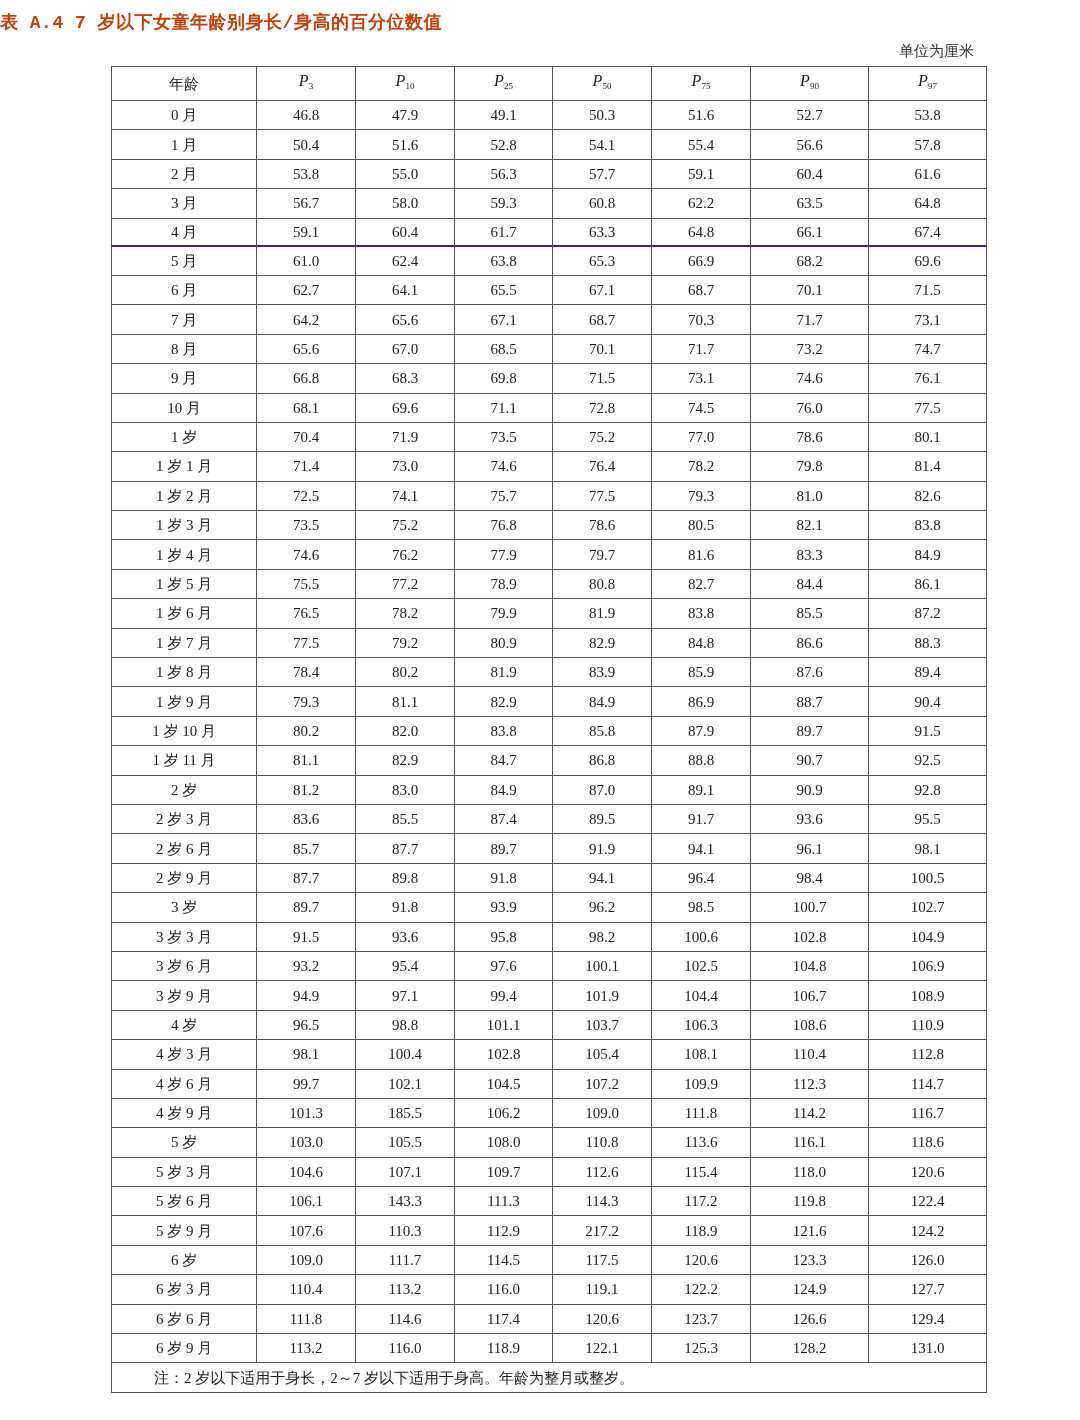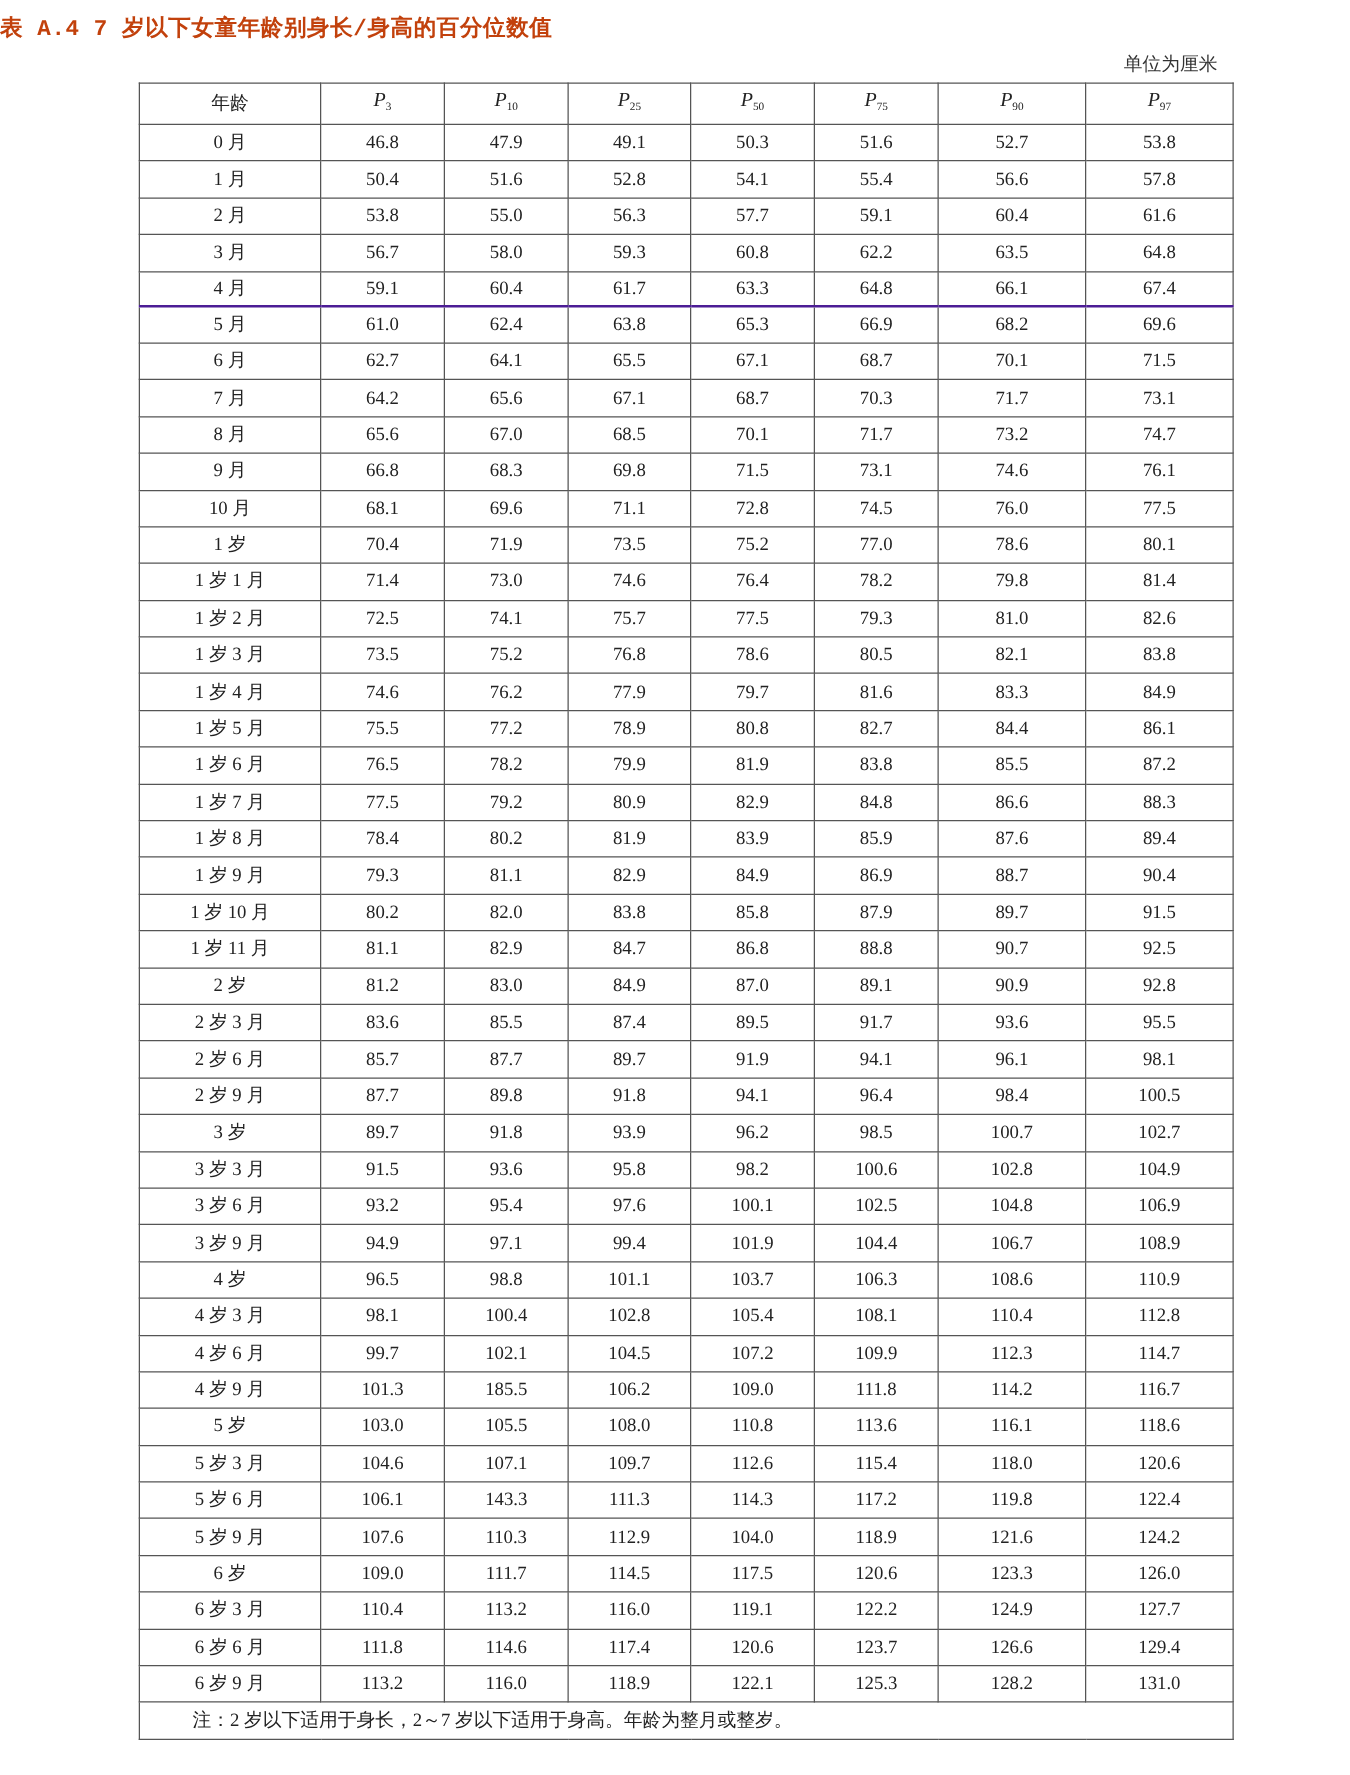--- a/index.html
+++ b/index.html
@@ -443,21 +443,21 @@
         <td>114.3</td>
         <td>117.2</td>
         <td>119.8</td>
         <td>122.4</td>
       </tr>
       <tr>
         <td>5 岁 9 月</td>
         <td>107.6</td>
         <td>110.3</td>
         <td>112.9</td>
-        <td>104.0</td>
+        <td>217.2</td>
         <td>118.9</td>
         <td>121.6</td>
         <td>124.2</td>
       </tr>
       <tr>
         <td>6 岁</td>
         <td>109.0</td>
         <td>111.7</td>
         <td>114.5</td>
         <td>117.5</td>

